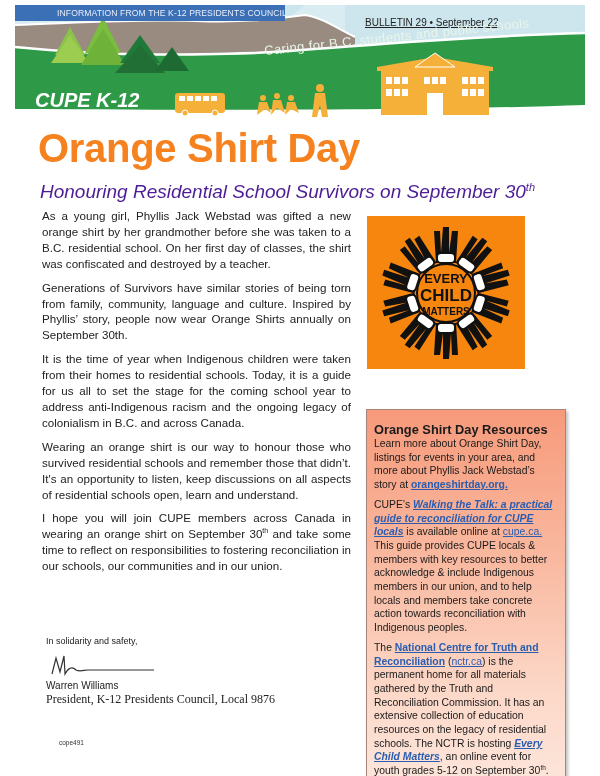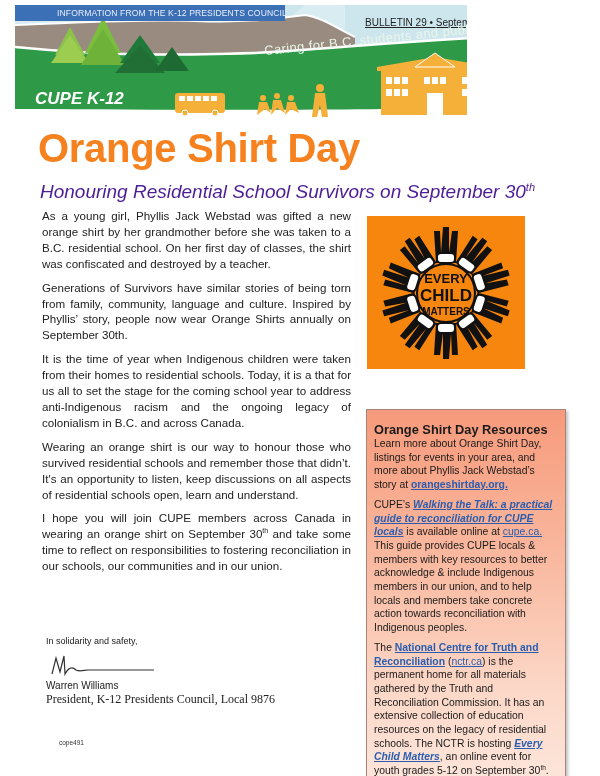--- a/index.html
+++ b/index.html
@@ -1,27 +1,27 @@
 <!DOCTYPE html>
 <html><head>
   <meta charset="utf-8">
   <style>
     * { box-sizing: border-box; margin: 0; padding: 0; }
     html, body { width: 600px; height: 776px; background: #ffffff; overflow: hidden; }
     body { font-family: "Liberation Sans", "DejaVu Sans", sans-serif; color: #222; position: relative; }
 
     
-    .banner { position: absolute; left: 15px; top: 5px; width: 452px; height: 113px; overflow: hidden; background: #3b82f6; }
+    .banner { position: absolute; left: 15px; top: 5px; width: 570px; height: 113px; overflow: hidden; background: #3b82f6; }
     .banner svg { position: absolute; left: 0; top: 0; }
     .banner-strip { position: absolute; left: 0; top: 0; width: 270px; height: 16px; background: #3b6fb6;
       color: #e8eefb; font-size: 8.6px; line-height: 16px; padding-left: 42px; white-space: nowrap; letter-spacing: 0.1px; }
     .bulletin { position: absolute; left: 350px; top: 12px; font-size: 10px; color: #222; white-space: nowrap; text-decoration: underline; }
     .tagline { position: absolute; left: 250px; top: 38px; font-size: 13px; color: #e9f5e9; white-space: nowrap;
       transform: rotate(-6deg); transform-origin: left bottom; font-weight: normal; letter-spacing: 0.4px; }
-    .logo-text { position: absolute; left: 20px; top: 84px; font-size: 17px; font-weight: bold; font-style: italic; color: #fff; white-space: nowrap; }
+    .logo-text { position: absolute; left: 20px; top: 84px; font-size: 20px; font-weight: bold; font-style: italic; color: #fff; white-space: nowrap; }
 
     
     .title { position: absolute; left: 38px; top: 126px; font-size: 40px; font-weight: bold; color: #f5821f; white-space: nowrap; letter-spacing: -0.3px; }
     .subtitle { position: absolute; left: 40px; top: 181px; font-size: 19px; font-style: italic; color: #4c1d95; white-space: nowrap; }
     .subtitle sup { font-size: 11px; }
 
     
     .main { position: absolute; left: 42px; top: 208px; width: 309px; font-size: 11.6px; line-height: 15.9px; color: #222; }
     .main p { text-align: justify; margin-bottom: 8px; }
     .main sup { font-size: 7px; line-height: 0; }
@@ -124,21 +124,21 @@
   <div class="tagline">Caring for B.C. students and public schools</div>
   <div class="logo-text">CUPE K-12</div>
 </div>
 
 <h1 class="title">Orange Shirt Day</h1>
 <div class="subtitle"><span>Honouring Residential School Survivors on September 30</span><sup>th</sup></div>
 
 <div class="main">
   <p>As a young girl, Phyllis Jack Webstad was gifted a new orange shirt by her grandmother before she was taken to a B.C. residential school. On her first day of classes, the shirt was confiscated and destroyed by a teacher.</p>
   <p>Generations of Survivors have similar stories of being torn from family, community, language and culture. Inspired by Phyllis’ story, people now wear Orange Shirts annually on September 30th.</p>
-  <p>It is the time of year when Indigenous children were taken from their homes to residential schools. Today, it is a that for us all to set the stage for the coming school year to address anti-Indigenous racism and the ongoing legacy of colonialism in B.C. and across Canada.</p>
+  <p>It is the time of year when Indigenous children were taken from their homes to residential schools. Today, it is a guide for us all to set the stage for the coming school year to address anti-Indigenous racism and the ongoing legacy of colonialism in B.C. and across Canada.</p>
   <p>Wearing an orange shirt is our way to honour those who survived residential schools and remember those that didn’t. It's an opportunity to listen, keep discussions on all aspects of residential schools open, learn and understand.</p>
   <p><span>I hope you will join CUPE members across Canada in wearing an orange shirt on September 30</span><sup>th</sup><span> and take some time to reflect on responsibilities to fostering reconciliation in our schools, our communities and in our union.</span></p>
 </div>
 
 <div class="sign">In solidarity and safety,</div>
 <svg class="signature" width="110" height="30" viewBox="0 0 110 30">
   <path d="M6,24 L10,8 L14,22 L18,6 L19,24 C22,18 26,16 30,20 C34,22 38,20 42,20 L108,20" fill="none" stroke="#333" stroke-width="1.2"></path>
 </svg>
 <div class="sig-name">Warren Williams</div>
 <div class="sig-title">President, K-12 Presidents Council, Local 9876</div>

